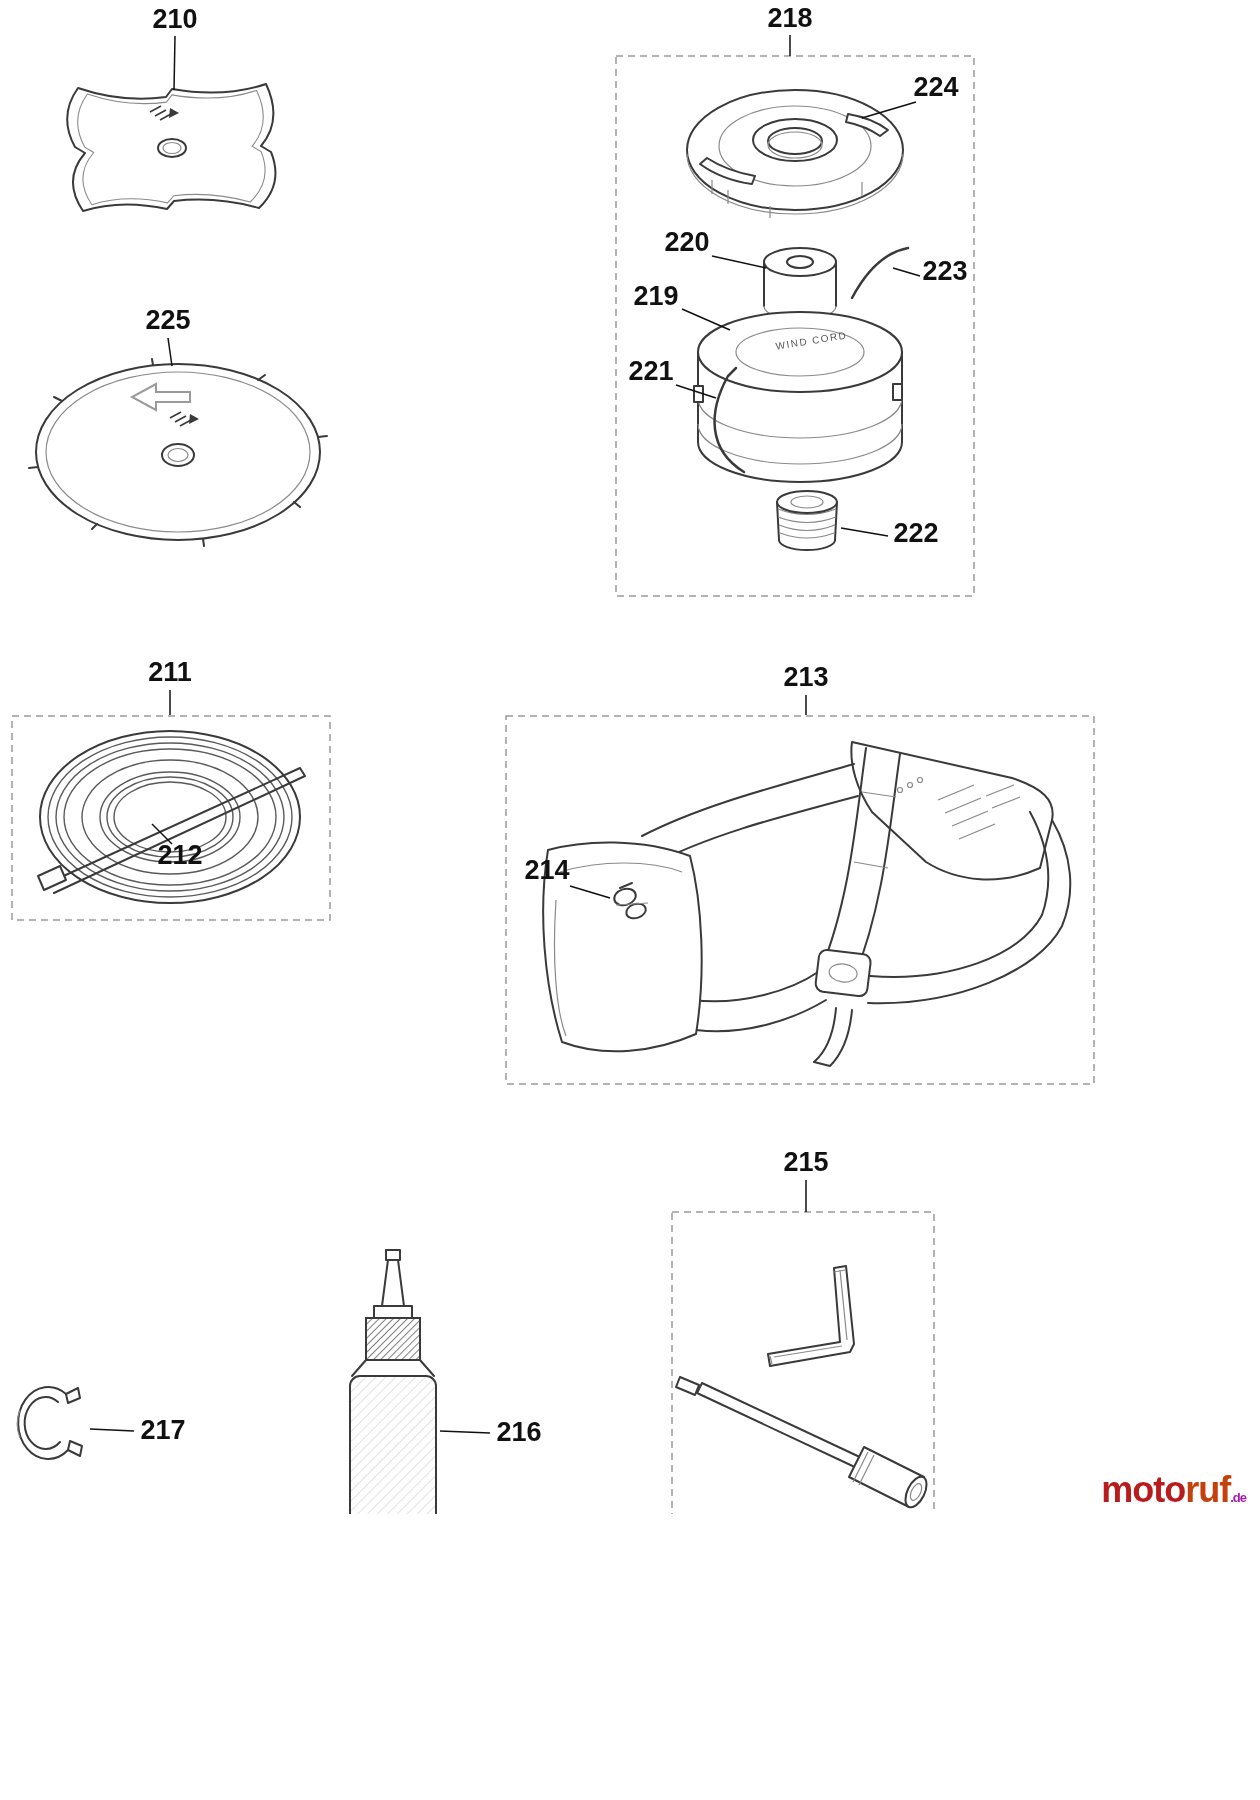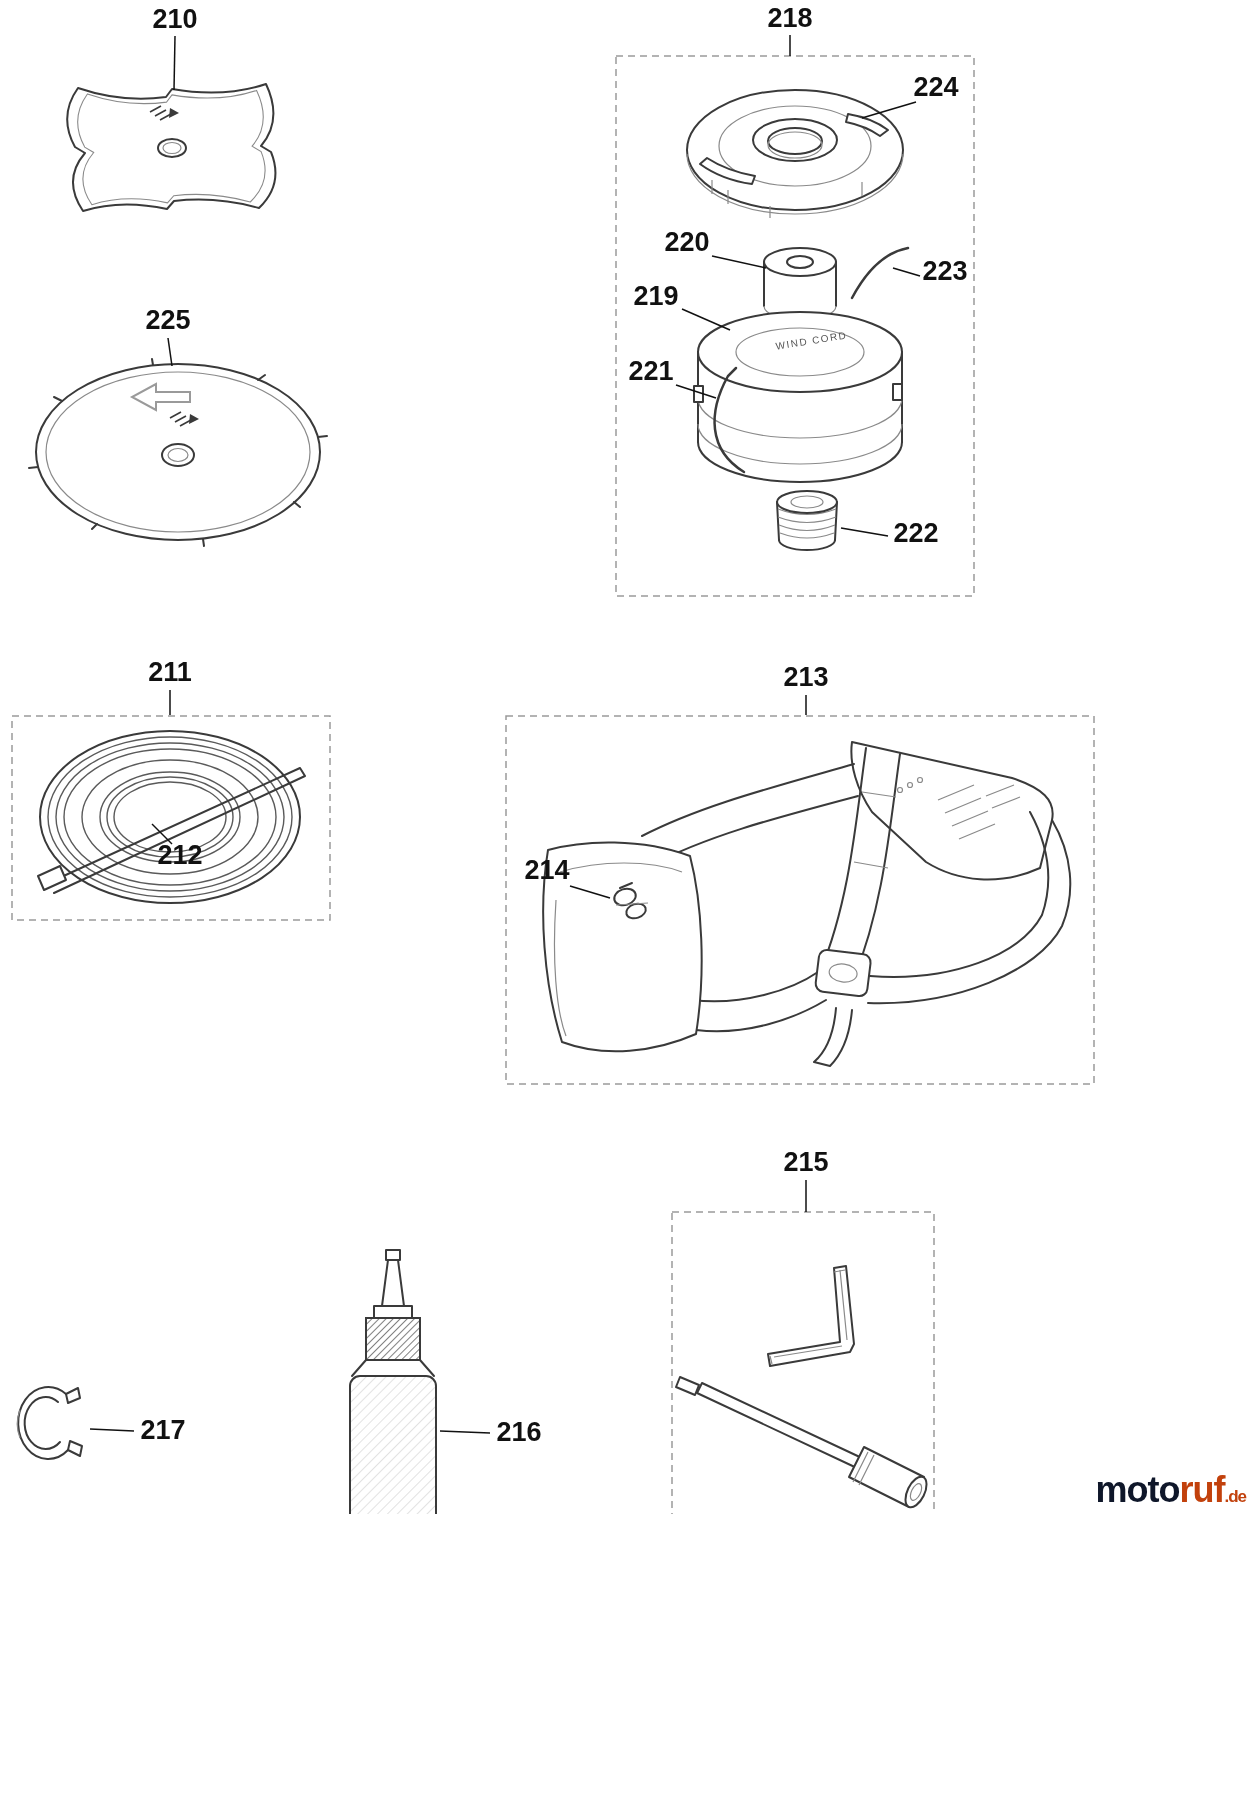--- a/index.html
+++ b/index.html
@@ -9,23 +9,23 @@
   .callout{font-family:"Liberation Sans","DejaVu Sans",sans-serif;font-weight:bold;font-size:27px;fill:#111;}
   .imprint{font-family:"Liberation Sans",sans-serif;font-size:10px;fill:#555;letter-spacing:1.5px;}
   .leader{stroke:#111;stroke-width:1.5;fill:none;}
   .dashedbox{fill:none;stroke:#9a9a9a;stroke-width:1.5;stroke-dasharray:7 5;}
   .ln{stroke:#3a3a3a;stroke-width:2;fill:none;stroke-linecap:round;stroke-linejoin:round;}
   .lnf{stroke:#3a3a3a;stroke-width:2;fill:#fff;stroke-linejoin:round;}
   .thin{stroke:#8a8a8a;stroke-width:1.2;fill:none;}
   .thick{stroke:#3a3a3a;stroke-width:2.5;fill:none;stroke-linecap:round;}
   .ring{stroke:#5a5a5a;stroke-width:1.4;fill:none;}
   .logo{position:absolute;right:14px;bottom:6px;font-weight:bold;font-size:36px;letter-spacing:-1px;line-height:1;}
-  .logo .moto{color:#0f172a;}
+  .logo .moto{color:#b91c1c;}
   .logo .ruf{color:#c2410c;}
-  .logo .tld{color:#c2410c;font-size:17px;}
+  .logo .tld{color:#a21caf;font-size:13px;}
 </style>
 </head>
 <body>
 
 <div class="page">
 
 <svg width="1260" height="1800" viewBox="0 0 1260 1800" xmlns="http://www.w3.org/2000/svg">
   <defs>
     <pattern id="hatchDense" width="5" height="5" patternTransform="rotate(45)" patternUnits="userSpaceOnUse">
       <rect width="5" height="5" fill="#fff"></rect>

